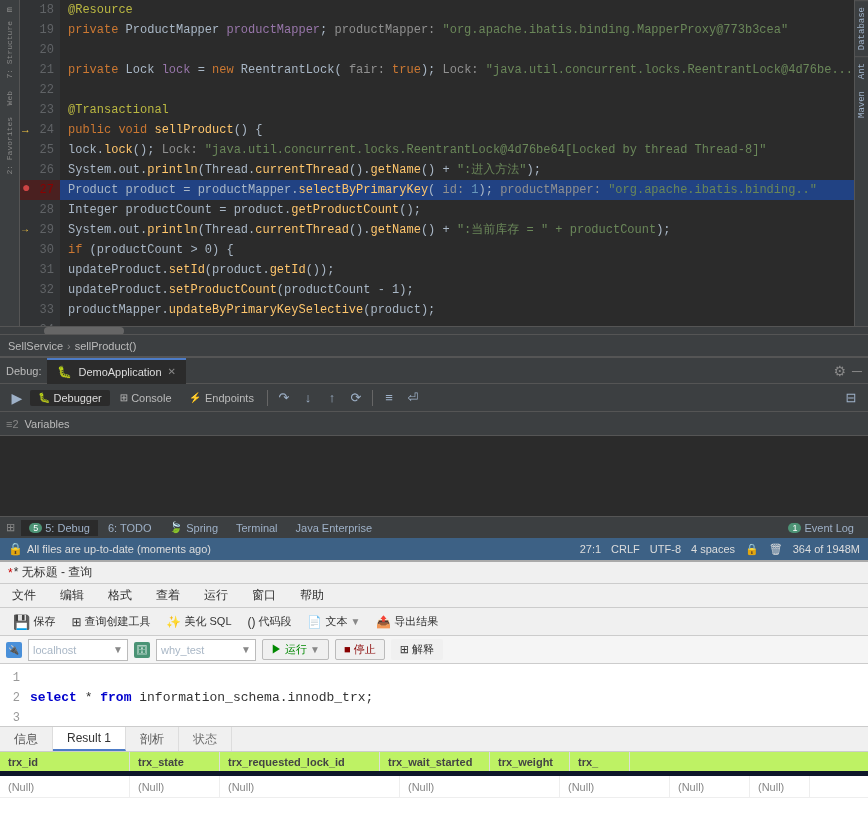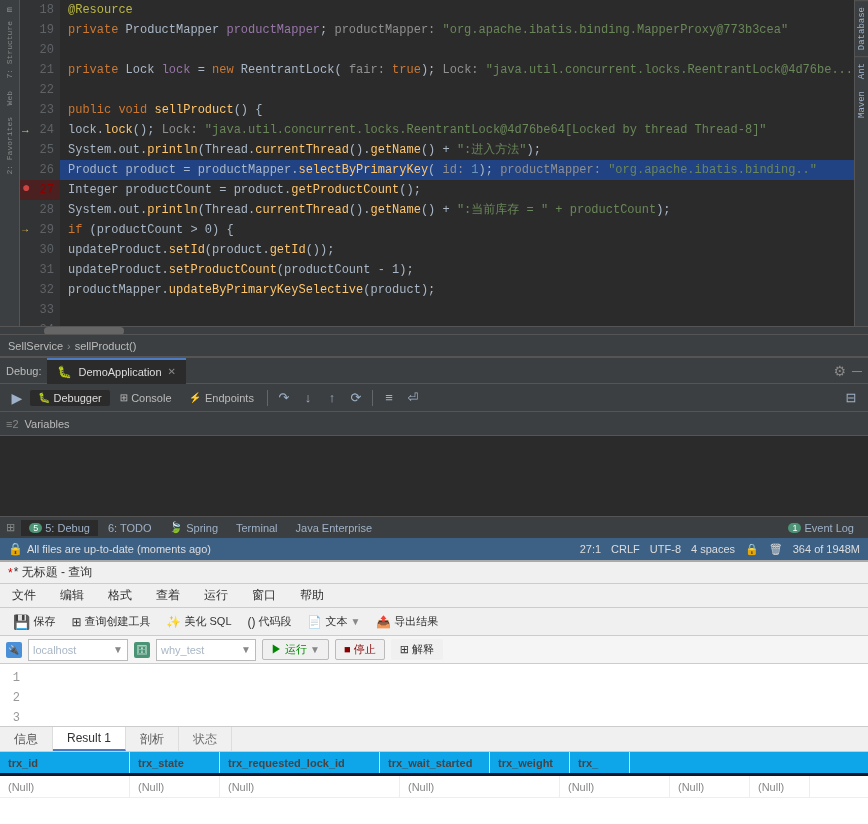--- a/index.html
+++ b/index.html
@@ -57,20 +57,23 @@
       </div>
 
       <div style="height:20px; line-height:20px; padding:0 8px; white-space:nowrap;"></div>
 
       <div style="height:20px; line-height:20px; padding:0 8px; white-space:nowrap;">
         <span style="color:#a9b7c6;">  </span><span style="color:#cc7832;">private </span><span style="color:#a9b7c6;">Lock </span><span style="color:#9876aa;">lock</span><span style="color:#a9b7c6;"> = </span><span style="color:#cc7832;">new </span><span style="color:#a9b7c6;">ReentrantLock( </span><span style="color:#909090;">fair: </span><span style="color:#cc7832;">true</span><span style="color:#a9b7c6;">);  </span><span style="color:#909090;">Lock: </span><span style="color:#6a8759;">"java.util.concurrent.locks.ReentrantLock@4d76be..."</span>
       </div>
 
       <div style="height:20px; line-height:20px; padding:0 8px; white-space:nowrap;"></div>
 
+      <div style="height:20px; line-height:20px; padding:0 8px; white-space:nowrap;">
+        <span style="color:#a9b7c6;">  </span><span style="color:#bbb842;">@Transactional</span>
+      </div>
 
       <div style="height:20px; line-height:20px; padding:0 8px; white-space:nowrap;">
         <span style="color:#a9b7c6;">  </span><span style="color:#cc7832;">public </span><span style="color:#cc7832;">void </span><span style="color:#ffc66d;">sellProduct</span><span style="color:#a9b7c6;">() {</span>
       </div>
 
       <div style="height:20px; line-height:20px; padding:0 8px; white-space:nowrap;">
         <span style="color:#a9b7c6;">    lock.</span><span style="color:#ffc66d;">lock</span><span style="color:#a9b7c6;">();  </span><span style="color:#909090;">Lock: </span><span style="color:#6a8759;">"java.util.concurrent.locks.ReentrantLock@4d76be64[Locked by thread Thread-8]"</span>
       </div>
 
       <div style="height:20px; line-height:20px; padding:0 8px; white-space:nowrap;">
@@ -286,37 +289,43 @@
     </div>
   </div>
 
   <div style="height:62px; background:#ffffff; padding:4px 0; font-family:'Courier New',monospace; font-size:13px; color:#333; overflow:hidden; display:flex; flex-direction:column;">
     <div style="height:20px; line-height:20px; display:flex;">
       <span style="width:30px; color:#999; text-align:right; padding-right:10px; font-size:12px; flex-shrink:0;">1</span>
       <span style="color:#333;"></span>
     </div>
     <div style="height:20px; line-height:20px; display:flex;">
       <span style="width:30px; color:#999; text-align:right; padding-right:10px; font-size:12px; flex-shrink:0;">2</span>
+      <span style="color:#333;">
+        <span style="color:#0000cc; font-weight:bold;">select</span>
+        <span style="color:#333;"> * </span>
+        <span style="color:#0000cc; font-weight:bold;">from</span>
+        <span style="color:#333;"> information_schema.innodb_trx;</span>
+      </span>
     </div>
     <div style="height:20px; line-height:20px; display:flex;">
       <span style="width:30px; color:#999; text-align:right; padding-right:10px; font-size:12px; flex-shrink:0;">3</span>
       <span style="color:#333;"></span>
     </div>
   </div>
 
   <div style="height:26px; background:#f0f0f0; display:flex; align-items:center; border-bottom:1px solid #ccc; border-top:1px solid #ccc;">
     <div style="padding:4px 14px; font-size:12px; cursor:pointer; color:#555; border-right:1px solid #ddd; height:100%; display:flex; align-items:center;">信息</div>
     <div style="padding:4px 14px; font-size:12px; cursor:pointer; color:#333; border-right:1px solid #ddd; background:#ffffff; height:100%; display:flex; align-items:center; border-bottom:2px solid #4d7cc7;">Result 1</div>
     <div style="padding:4px 14px; font-size:12px; cursor:pointer; color:#555; border-right:1px solid #ddd; height:100%; display:flex; align-items:center;">剖析</div>
     <div style="padding:4px 14px; font-size:12px; cursor:pointer; color:#737373; border-right:1px solid #ddd; height:100%; display:flex; align-items:center;">状态</div>
   </div>
 
   <div style="flex:1; overflow:hidden;">
 
-    <div style="height:24px; background:#0ea5e9; display:flex; align-items:center; border-bottom:3px solid #0f172a; font-size:11px; font-weight:bold; color:#444; font-family:sans-serif;">
+    <div style="height:24px; background:#bef264; display:flex; align-items:center; border-bottom:5px solid #0f172a; font-size:11px; font-weight:bold; color:#444; font-family:sans-serif;">
       <div style="padding:0 8px; border-right:1px solid #ddd; height:100%; display:flex; align-items:center; min-width:130px;">trx_id</div>
       <div style="padding:0 8px; border-right:1px solid #ddd; height:100%; display:flex; align-items:center; min-width:90px;">trx_state</div>
       <div style="padding:0 8px; border-right:1px solid #ddd; height:100%; display:flex; align-items:center; min-width:160px;">trx_requested_lock_id</div>
       <div style="padding:0 8px; border-right:1px solid #ddd; height:100%; display:flex; align-items:center; min-width:110px;">trx_wait_started</div>
       <div style="padding:0 8px; border-right:1px solid #ddd; height:100%; display:flex; align-items:center; min-width:80px;">trx_weight</div>
       <div style="padding:0 8px; border-right:1px solid #ddd; height:100%; display:flex; align-items:center; min-width:60px;">trx_</div>
     </div>
 
     <div style="height:22px; display:flex; align-items:center; background:#fff; border-bottom:1px solid #eee; font-size:11px; color:#888; font-family:sans-serif;">
       <div style="padding:0 8px; border-right:1px solid #eee; height:100%; display:flex; align-items:center; min-width:130px;">(Null)</div>

